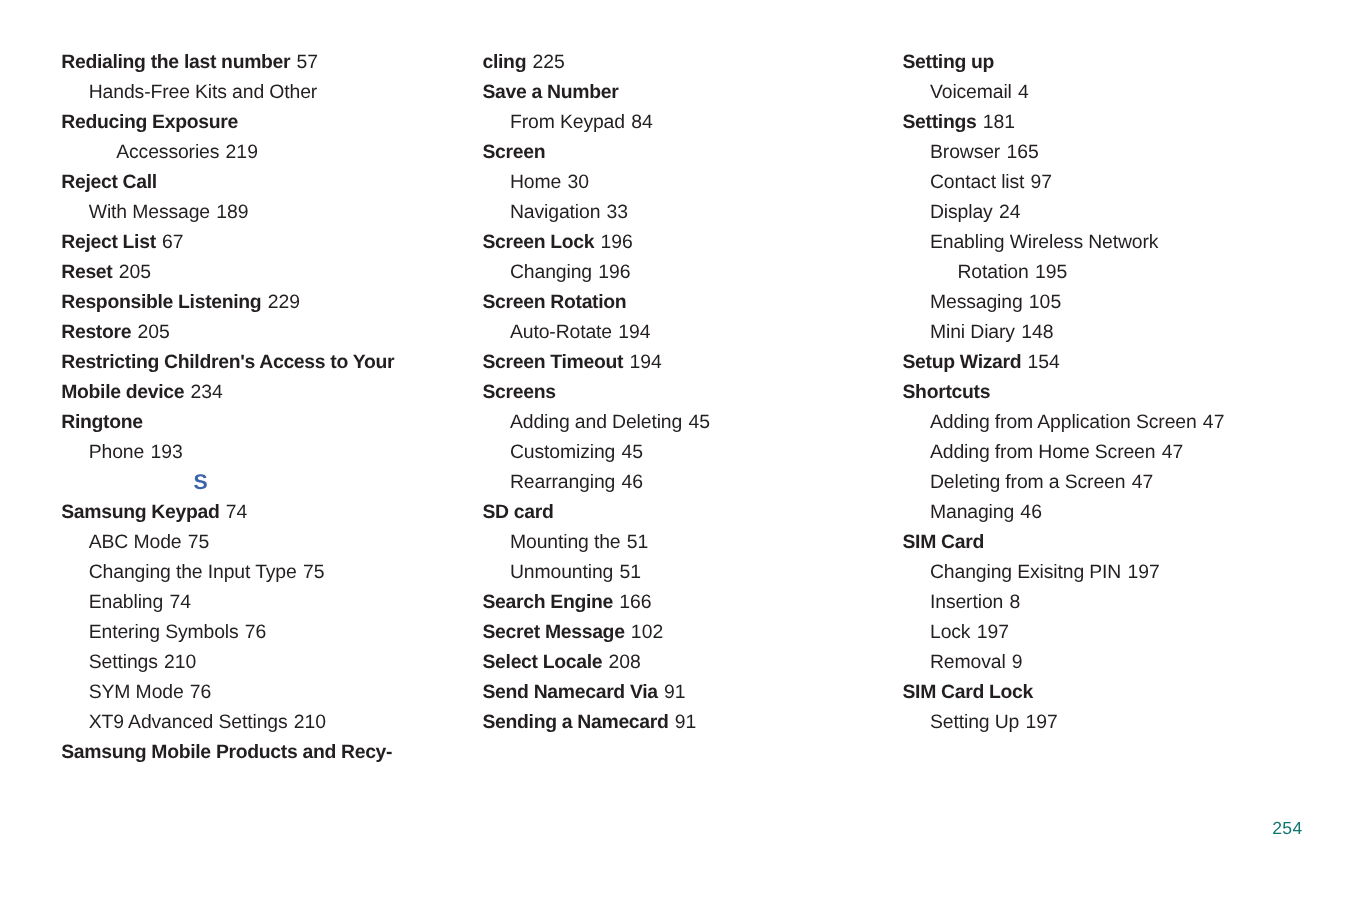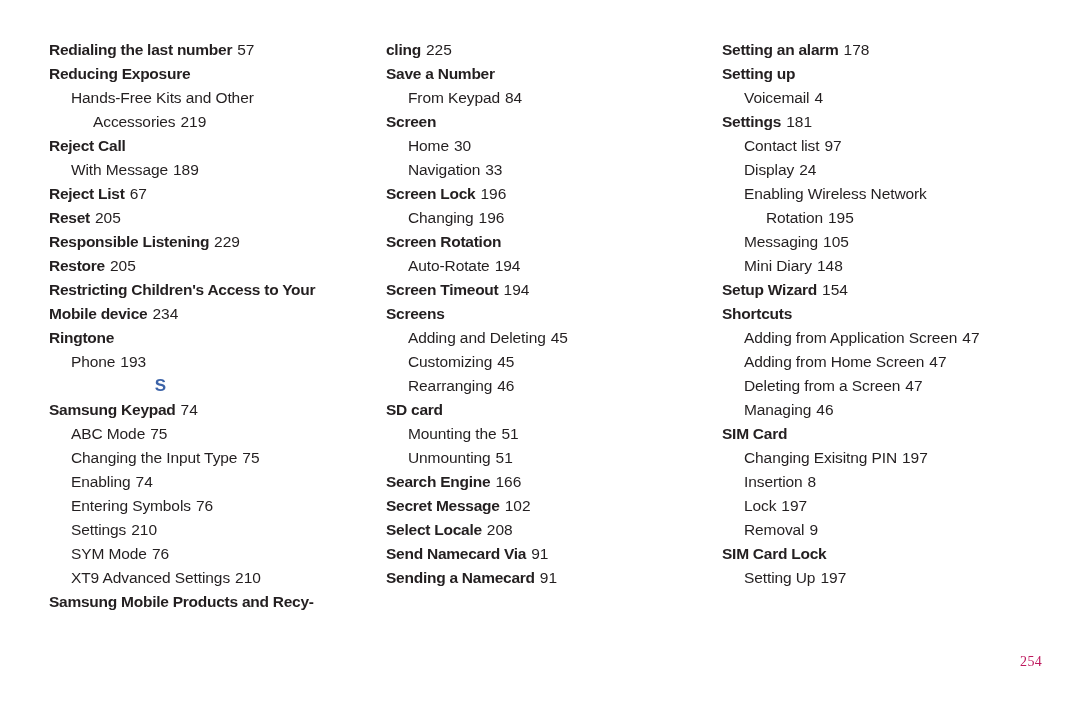--- a/index.html
+++ b/index.html
@@ -78,35 +78,34 @@
     text-align: center;
     padding-right: 58px;
     letter-spacing: 0px;
   }
 
   .folio {
     position: absolute;
     right: 38px;
     top: 654px;
     font-size: 14px;
-    color: #be185d;
+    color: #0f766e;
     letter-spacing: 0.3px;
-    font-family: Liberation Serif, serif;
   }
 </style>
 </head>
 <body style="background: rgb(255, 255, 255); color: rgb(35, 31, 32);">
 
 <div id="page">
 
   <div class="columns">
     <div class="column col-1">
         <div class="entry lvl-0"><span class="term">Redialing the last number</span><span class="sp"></span><span class="pg">57</span></div>
+        <div class="entry lvl-1"><span class="term-plain">Hands-Free Kits and Other</span></div>
         <div class="entry lvl-0"><span class="term">Reducing Exposure</span></div>
-        <div class="entry lvl-1"><span class="term-plain">Hands-Free Kits and Other</span></div>
         <div class="entry lvl-2"><span class="term-plain">Accessories</span><span class="sp"></span><span class="pg">219</span></div>
         <div class="entry lvl-0"><span class="term">Reject Call</span></div>
         <div class="entry lvl-1"><span class="term-plain">With Message</span><span class="sp"></span><span class="pg">189</span></div>
         <div class="entry lvl-0"><span class="term">Reject List</span><span class="sp"></span><span class="pg">67</span></div>
         <div class="entry lvl-0"><span class="term">Reset</span><span class="sp"></span><span class="pg">205</span></div>
         <div class="entry lvl-0"><span class="term">Responsible Listening</span><span class="sp"></span><span class="pg">229</span></div>
         <div class="entry lvl-0"><span class="term">Restore</span><span class="sp"></span><span class="pg">205</span></div>
         <div class="entry lvl-0"><span class="term">Restricting Children's Access to Your</span></div>
         <div class="entry lvl-0"><span class="term">Mobile device</span><span class="sp"></span><span class="pg">234</span></div>
         <div class="entry lvl-0"><span class="term">Ringtone</span></div>
@@ -141,24 +140,24 @@
         <div class="entry lvl-0"><span class="term">SD card</span></div>
         <div class="entry lvl-1"><span class="term-plain">Mounting the</span><span class="sp"></span><span class="pg">51</span></div>
         <div class="entry lvl-1"><span class="term-plain">Unmounting</span><span class="sp"></span><span class="pg">51</span></div>
         <div class="entry lvl-0"><span class="term">Search Engine</span><span class="sp"></span><span class="pg">166</span></div>
         <div class="entry lvl-0"><span class="term">Secret Message</span><span class="sp"></span><span class="pg">102</span></div>
         <div class="entry lvl-0"><span class="term">Select Locale</span><span class="sp"></span><span class="pg">208</span></div>
         <div class="entry lvl-0"><span class="term">Send Namecard Via</span><span class="sp"></span><span class="pg">91</span></div>
         <div class="entry lvl-0"><span class="term">Sending a Namecard</span><span class="sp"></span><span class="pg">91</span></div>
       </div>
     <div class="column col-3">
-        <div class="entry lvl-0"><span class="term">Setting an alarm</span><span class="sp"></span><span class="pg">178</span></div>
         <div class="entry lvl-0"><span class="term">Setting up</span></div>
         <div class="entry lvl-1"><span class="term-plain">Voicemail</span><span class="sp"></span><span class="pg">4</span></div>
         <div class="entry lvl-0"><span class="term">Settings</span><span class="sp"></span><span class="pg">181</span></div>
+        <div class="entry lvl-1"><span class="term-plain">Browser</span><span class="sp"></span><span class="pg">165</span></div>
         <div class="entry lvl-1"><span class="term-plain">Contact list</span><span class="sp"></span><span class="pg">97</span></div>
         <div class="entry lvl-1"><span class="term-plain">Display</span><span class="sp"></span><span class="pg">24</span></div>
         <div class="entry lvl-1"><span class="term-plain">Enabling Wireless Network</span></div>
         <div class="entry lvl-2"><span class="term-plain">Rotation</span><span class="sp"></span><span class="pg">195</span></div>
         <div class="entry lvl-1"><span class="term-plain">Messaging</span><span class="sp"></span><span class="pg">105</span></div>
         <div class="entry lvl-1"><span class="term-plain">Mini Diary</span><span class="sp"></span><span class="pg">148</span></div>
         <div class="entry lvl-0"><span class="term">Setup Wizard</span><span class="sp"></span><span class="pg">154</span></div>
         <div class="entry lvl-0"><span class="term">Shortcuts</span></div>
         <div class="entry lvl-1"><span class="term-plain">Adding from Application Screen</span><span class="sp"></span><span class="pg">47</span></div>
         <div class="entry lvl-1"><span class="term-plain">Adding from Home Screen</span><span class="sp"></span><span class="pg">47</span></div>

